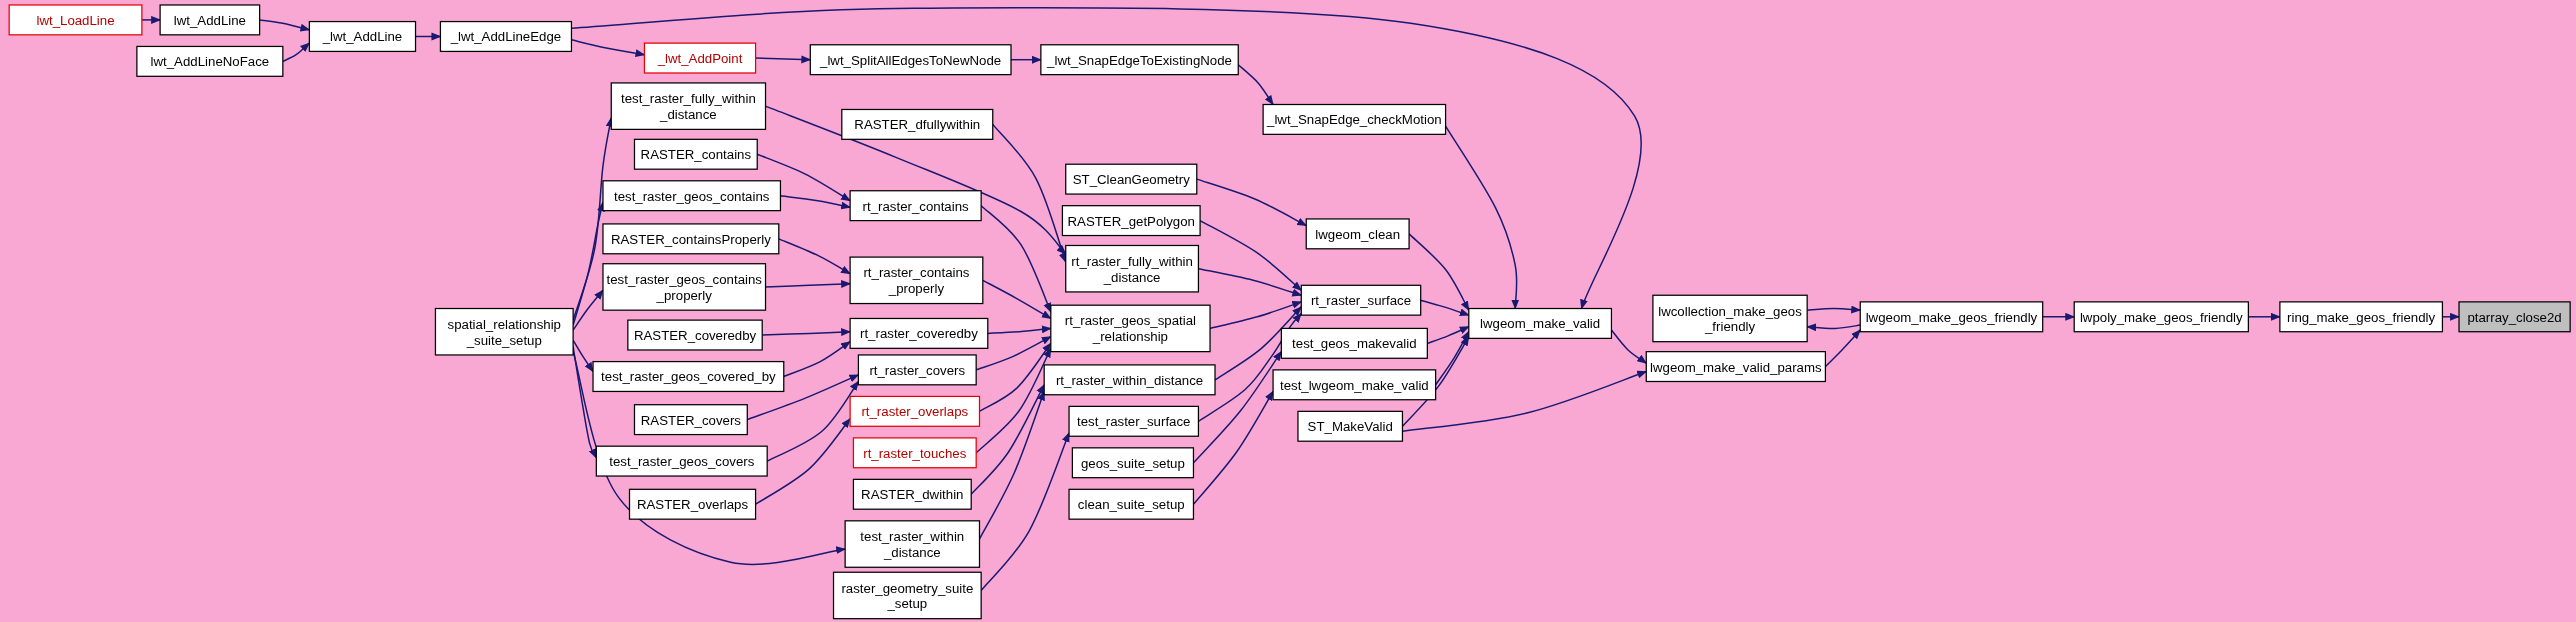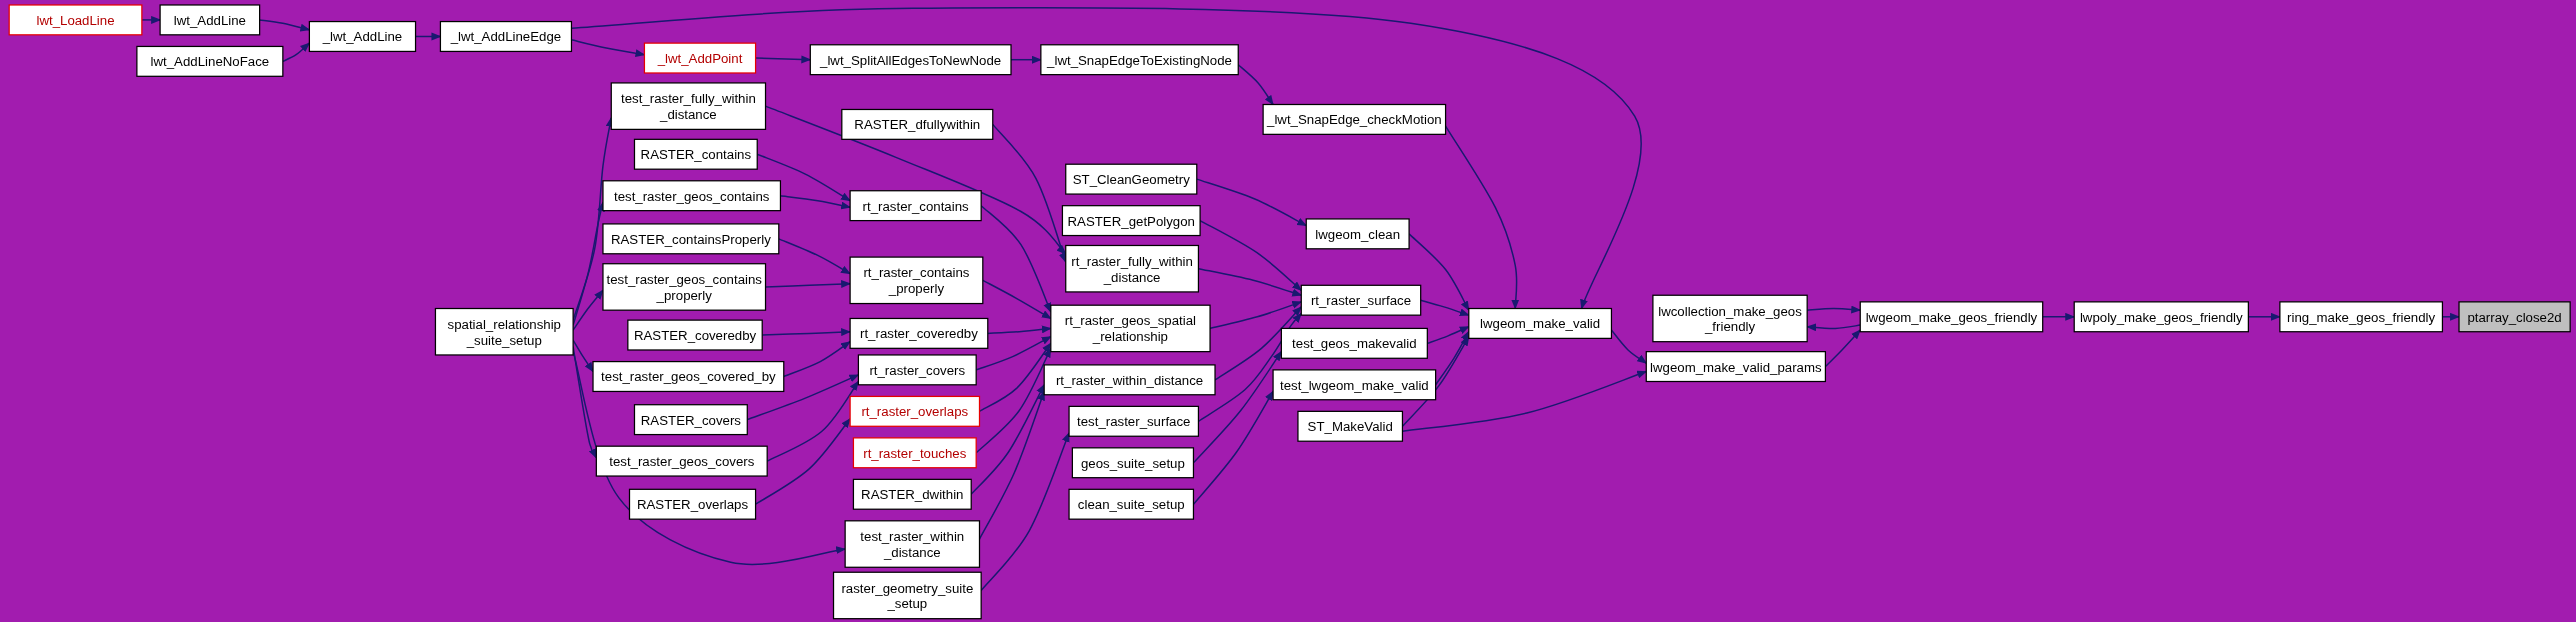--- a/index.html
+++ b/index.html
@@ -1,16 +1,16 @@
 <!DOCTYPE html>
 <html style="font-size:13.3px"><head>
 <meta charset="utf-8">
 <style>
   html, body { margin: 0; padding: 0; background: #ffffff; }
-  #stage { position: relative; width: 2576px; height: 622px; background: #a21caf; overflow: hidden; }
+  #stage { position: relative; width: 2576px; height: 622px; background: #f9a8d4; overflow: hidden; }
   svg { display: block; font-family: "Liberation Sans", sans-serif; }
   .edge { fill: none; stroke: #191970; stroke-width: 1.8; }
   .node rect { fill: #ffffff; stroke: #000000; stroke-width: 1.5; }
   .node text { font-size: 16px; fill: #000000; text-anchor: middle; }
   .node.truncated rect { stroke: #e60000; }
   .node.truncated text { fill: #b30000; }
   .node.current rect { fill: #bfbfbf; stroke: #000000; }
   .node.current text { fill: #000000; }
   #arrowhead { fill: #191970; }
 </style>

